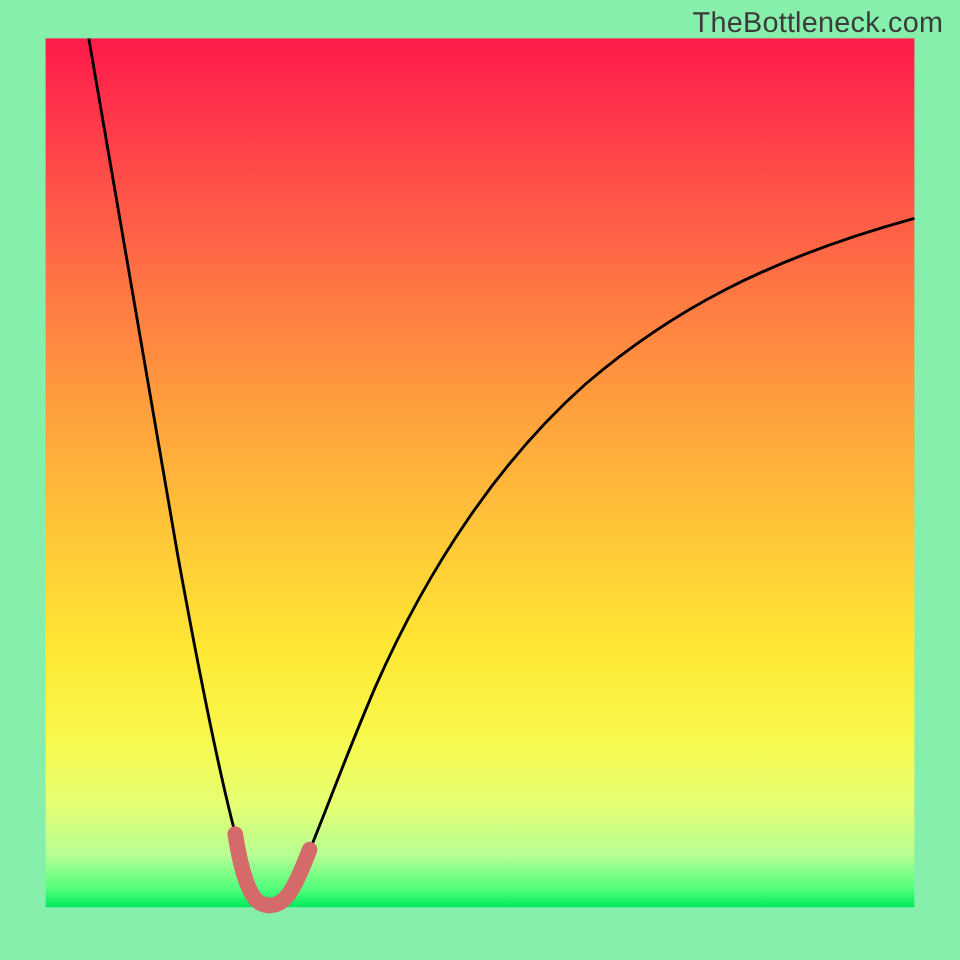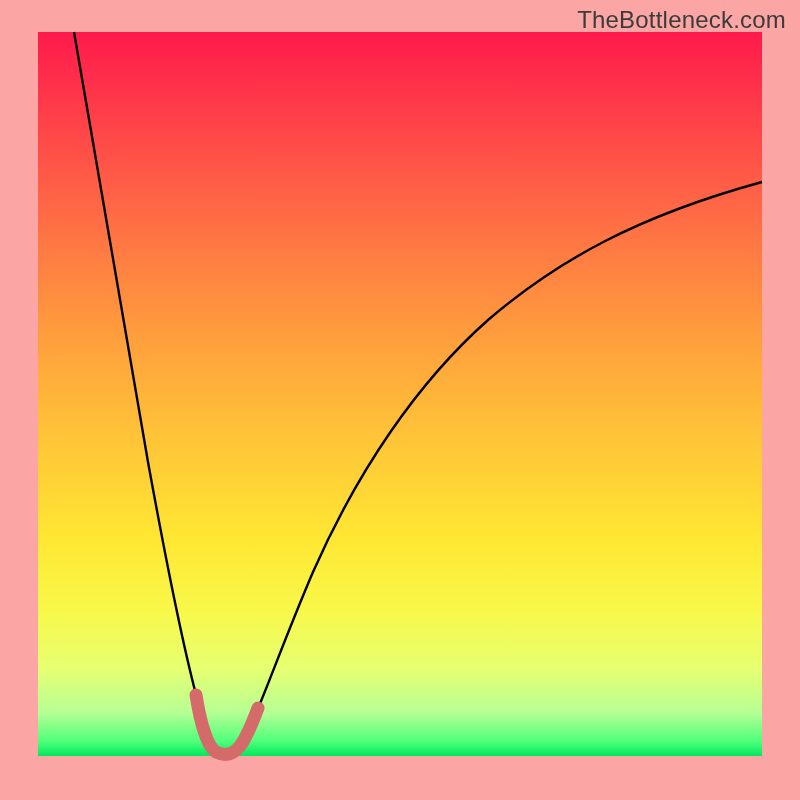--- a/index.html
+++ b/index.html
@@ -10,21 +10,21 @@
     background: #000;
     overflow: hidden;
     font-family: Arial, Helvetica, sans-serif;
   }
   .frame {
     position: absolute;
     left: 0;
     top: 0;
     width: 800px;
     height: 800px;
-    background: #fca5a5;
+    background: #86efac;
   }
   .plot {
     position: absolute;
     left: 38px;
     top: 32px;
     width: 724px;
     height: 724px;
     background: linear-gradient(to bottom,
       #ff1a4b 0%,
       #ff3a4a 10%,

